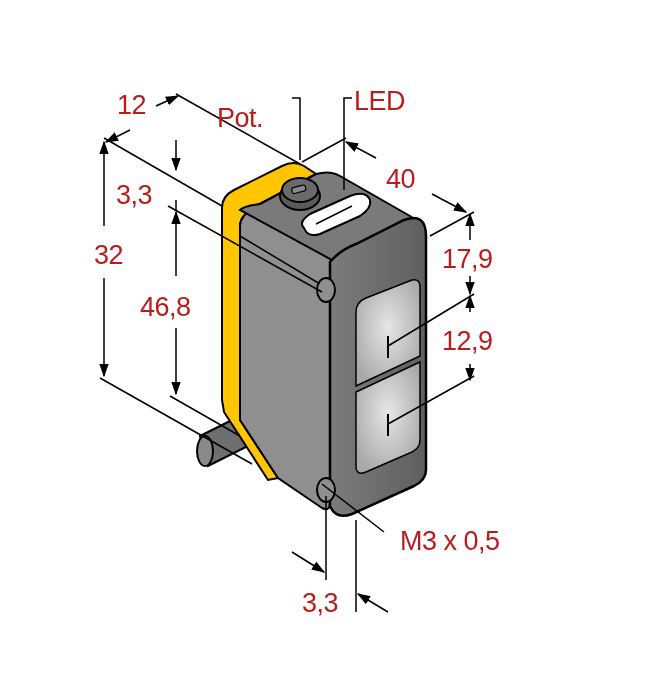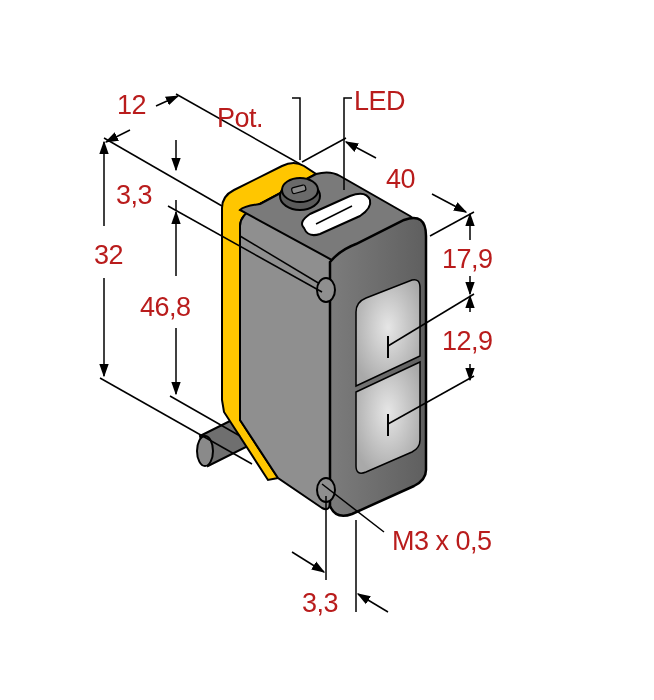--- a/index.html
+++ b/index.html
@@ -114,14 +114,14 @@
 
 <div class="lbl" style="left:117px; top:92px;">12</div>
 <div class="lbl" style="left:217px; top:88px;margin-top:17px;">Pot.</div>
 <div class="lbl" style="left:354px; top:88px;">LED</div>
 <div class="lbl" style="left:386px; top:166px;">40</div>
 <div class="lbl" style="left:116px; top:182px;">3,3</div>
 <div class="lbl" style="left:94px; top:242px;">32</div>
 <div class="lbl" style="left:140px; top:294px;">46,8</div>
 <div class="lbl" style="left:442px; top:246px;">17,9</div>
 <div class="lbl" style="left:442px; top:328px;">12,9</div>
-<div class="lbl" style="left:392px; top:528px;">M3 x 0,5</div>
+<div class="lbl" style="left:400px; top:528px;">M3 x 0,5</div>
 <div class="lbl" style="left:302px; top:590px;">3,3</div>
 
 </body></html>

